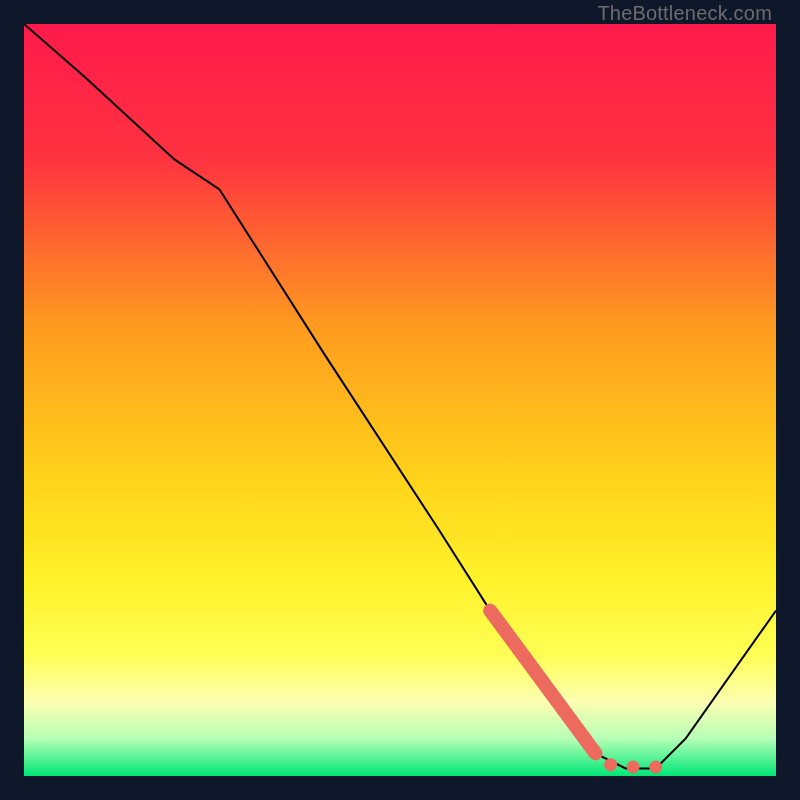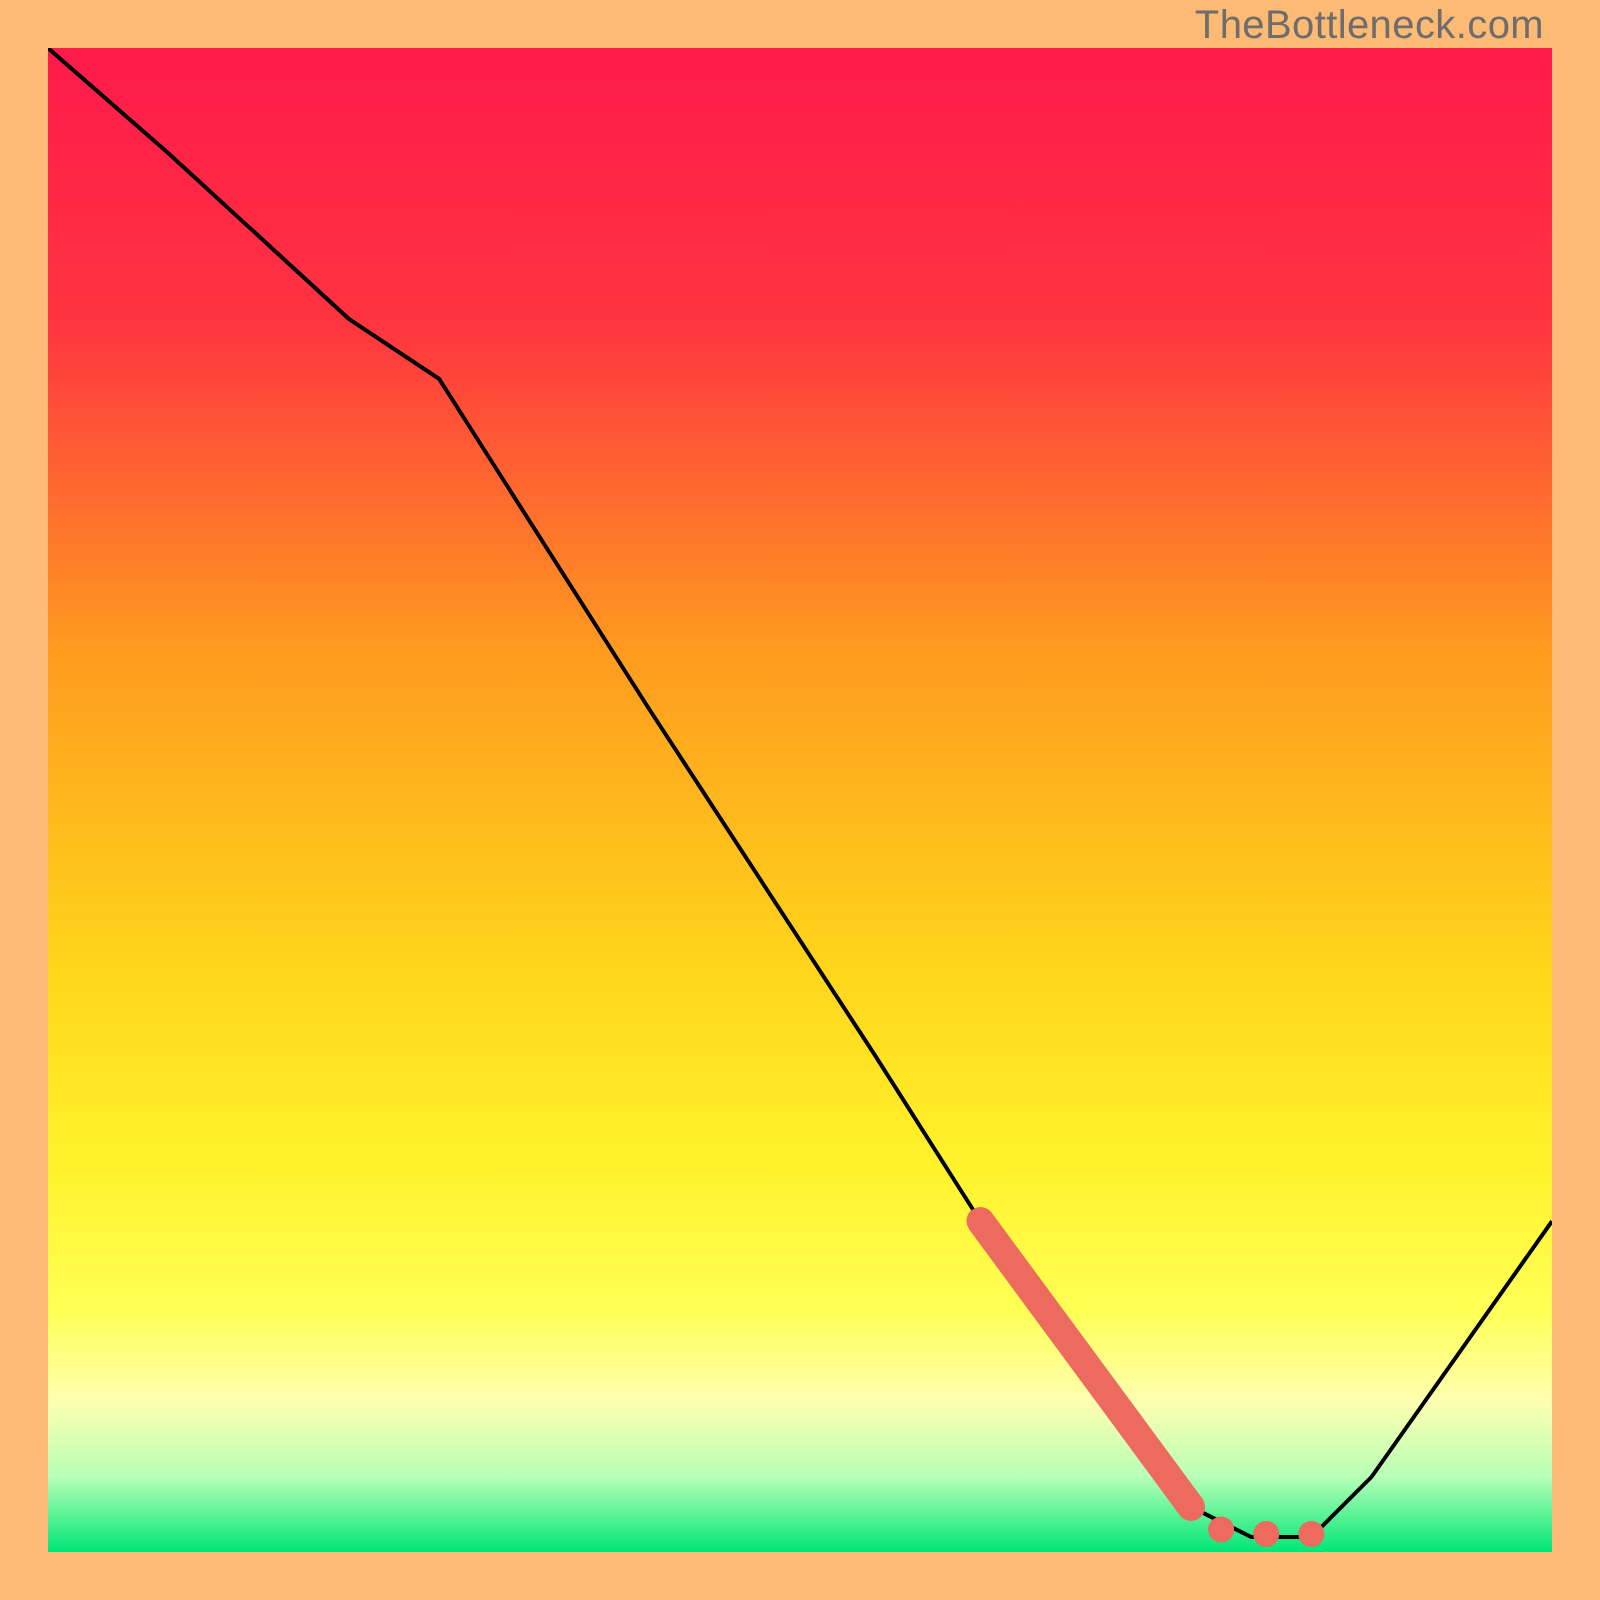--- a/index.html
+++ b/index.html
@@ -10,21 +10,21 @@
     overflow: hidden;
     background: #000;
     font-family: Arial, Helvetica, sans-serif;
   }
   .frame {
     position: absolute;
     left: 0;
     top: 0;
     width: 800px;
     height: 800px;
-    background: #fdba74;
+    background: #0f172a;
   }
   .plot-wrap {
     position: absolute;
     left: 24px;
     top: 24px;
     width: 752px;
     height: 752px;
   }
   .watermark {
     position: absolute;

